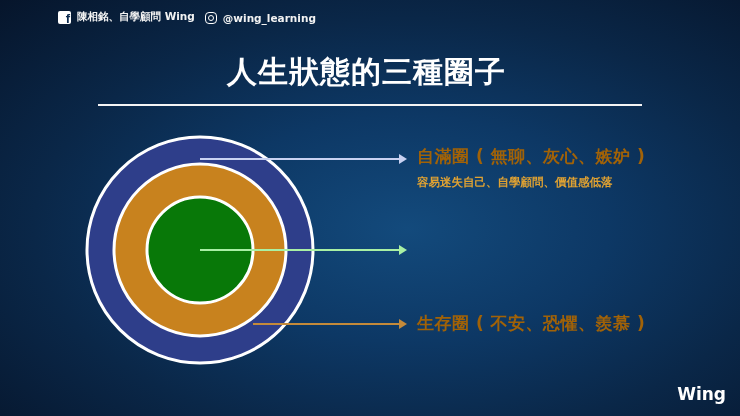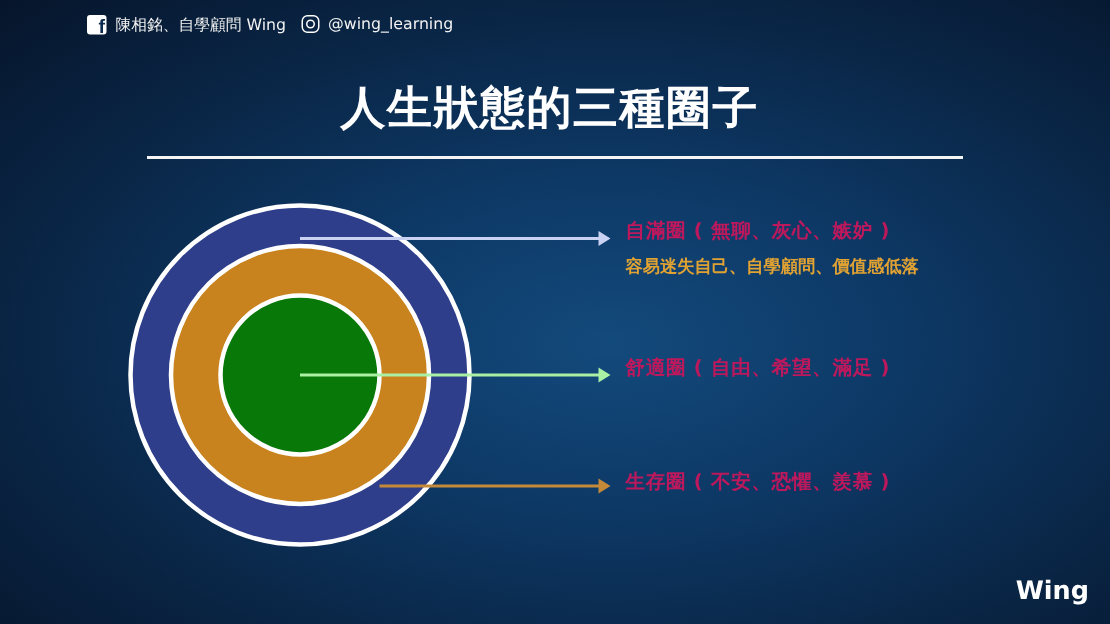--- a/index.html
+++ b/index.html
@@ -2,32 +2,32 @@
 <html><head>
 <meta charset="utf-8">
 <style>
   html, body { margin:0; padding:0; }
   body {
     width:740px; height:416px; overflow:hidden; position:relative;
     font-family: "DejaVu Sans", "Liberation Sans", sans-serif;
     background: radial-gradient(ellipse at 55% 55%, #134a7c 0%, #0d3865 35%, #0a2748 65%, #06152b 100%);
     color:#fff;
   }
-  .header { position:absolute; top:10px; left:17px; display:flex; align-items:flex-start; font-size:10.5px; font-weight:normal; color:#f2f2f2; white-space:nowrap;padding-left:41px; }
+  .header { position:absolute; top:10px; left:17px; display:flex; align-items:flex-end; font-size:10.5px; font-weight:bold; color:#f2f2f2; white-space:nowrap;padding-left:41px; }
   .fb-icon { width:13px; height:13px; background:#fff; border-radius:2px; position:relative; margin-right:6px; }
   .fb-icon::after { content:"f"; position:absolute; right:1px; bottom:-2px; font-size:13px; font-weight:bold; color:#0b2a4f; font-family:"Liberation Sans", sans-serif; }
   .ig-icon { width:12px; height:12px; border:1.6px solid #fff; border-radius:4px; position:relative; margin:0 6px 0 10px; box-sizing:border-box; }
   .ig-icon::after { content:""; position:absolute; left:2.2px; top:2.2px; width:4px; height:4px; border:1.4px solid #fff; border-radius:50%; }
   .title { position:absolute; top:52px; left:0; width:733px; text-align:center; font-size:30px; font-weight:bold; letter-spacing:1px; color:#fff; }
   .title-rule { position:absolute; left:98px; top:104px; width:544px; height:2px; background:#f4f4f4; }
   .rings { position:absolute; left:0; top:0; }
   .arrow { position:absolute; height:2px; }
   .arrow::after { content:""; position:absolute; right:-2px; top:-4px; border-left:8px solid currentColor; border-top:5px solid transparent; border-bottom:5px solid transparent; }
   .label { position:absolute; left:417px; }
-  .label .name { font-size:13px; font-weight:bold; color:#be185d; white-space:nowrap; letter-spacing:0.5px; }
+  .label .name { font-size:17px; font-weight:bold; color:#a16207; white-space:nowrap; letter-spacing:0.5px; }
   .label .desc { font-size:11.5px; font-weight:bold; color:#e0a232; margin-top:7px; white-space:nowrap; }
   .brand { position:absolute; right:14px; bottom:12px; font-size:17px; font-weight:bold; color:#fff; font-family:"DejaVu Sans", sans-serif; }
 </style>
 </head>
 <body>
 
 <div class="header">
   <span class="fb-icon"></span>
   <span>陳相銘、自學顧問 Wing</span>
   <span class="ig-icon"></span>
@@ -45,19 +45,18 @@
 
 <div class="arrow" style="left:200px; top:158px; width:205px; background:#c9d2f2; color:#c9d2f2;"></div>
 <div class="arrow" style="left:200px; top:249px; width:205px; background:#a9f0a4; color:#a9f0a4;"></div>
 <div class="arrow" style="left:253px; top:323px; width:152px; background:#c48a3a; color:#c48a3a;"></div>
 
 <div class="label" style="top:145px;">
   <div class="name">自滿圈 ( 無聊、灰心、嫉妒 )</div>
   <div class="desc">容易迷失自己、自學顧問、價值感低落</div>
 </div>
 <div class="label" style="top:236px;">
-  <div class="name">舒適圈 ( 自由、希望、滿足 )</div>
 </div>
 <div class="label" style="top:312px;text-align:center;">
   <div class="name">生存圈 ( 不安、恐懼、羨慕 )</div>
 </div>
 
 <div class="brand">Wing</div>
 
 </body></html>

